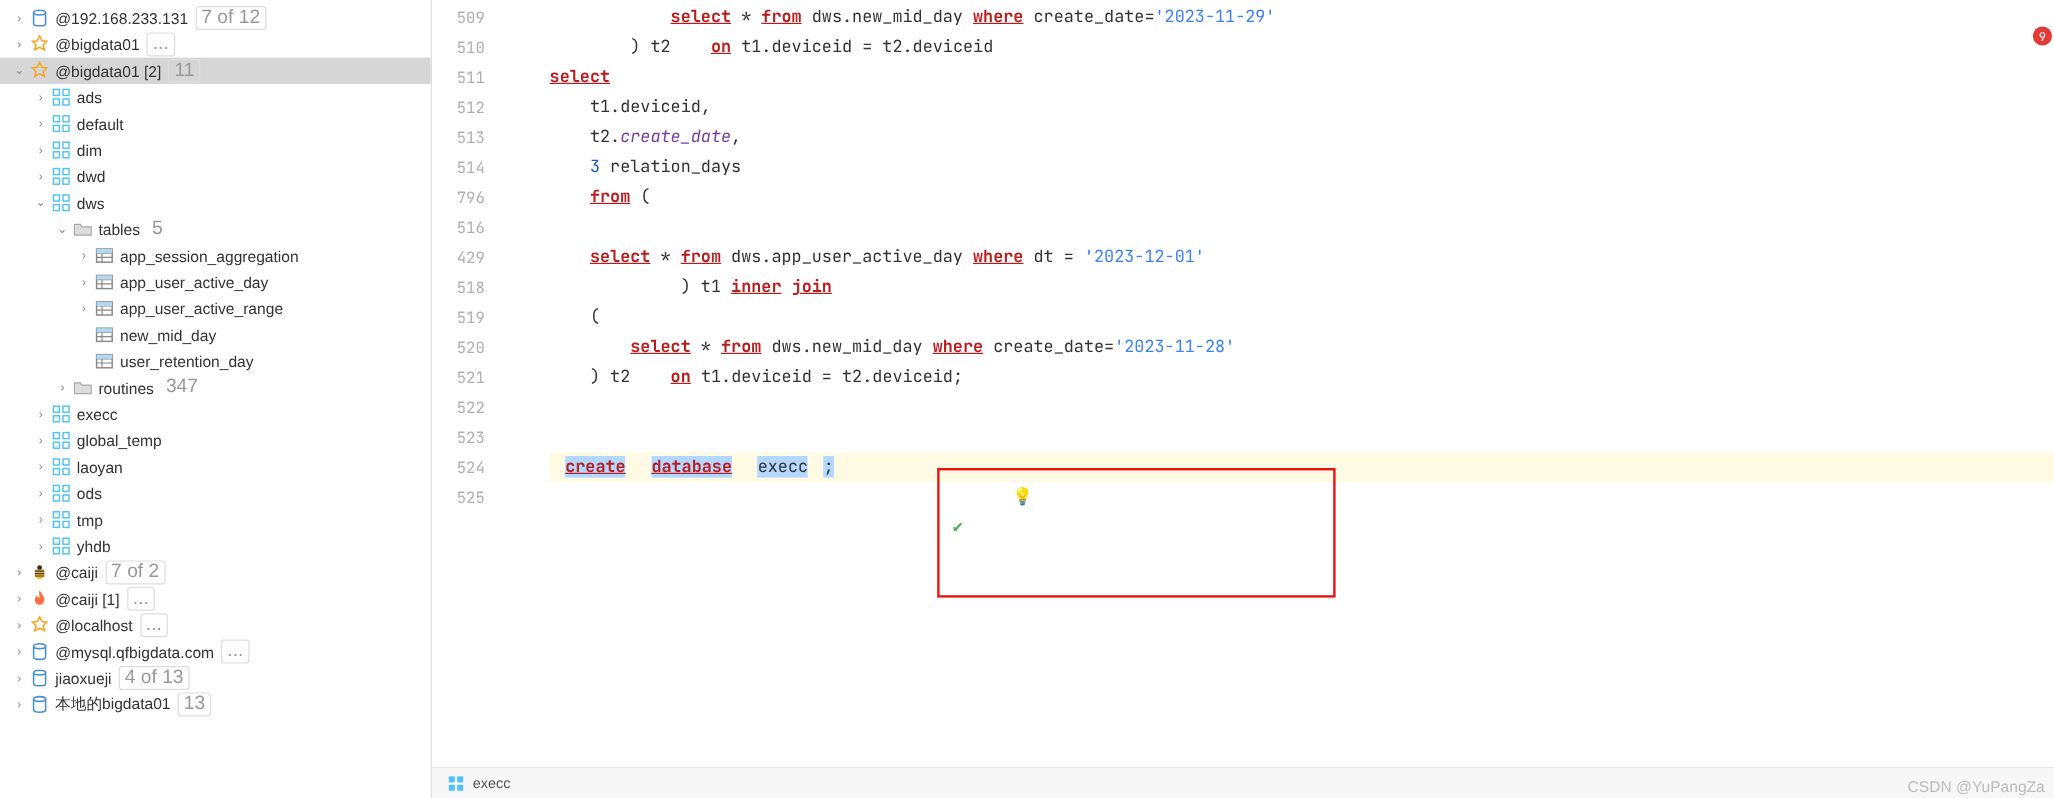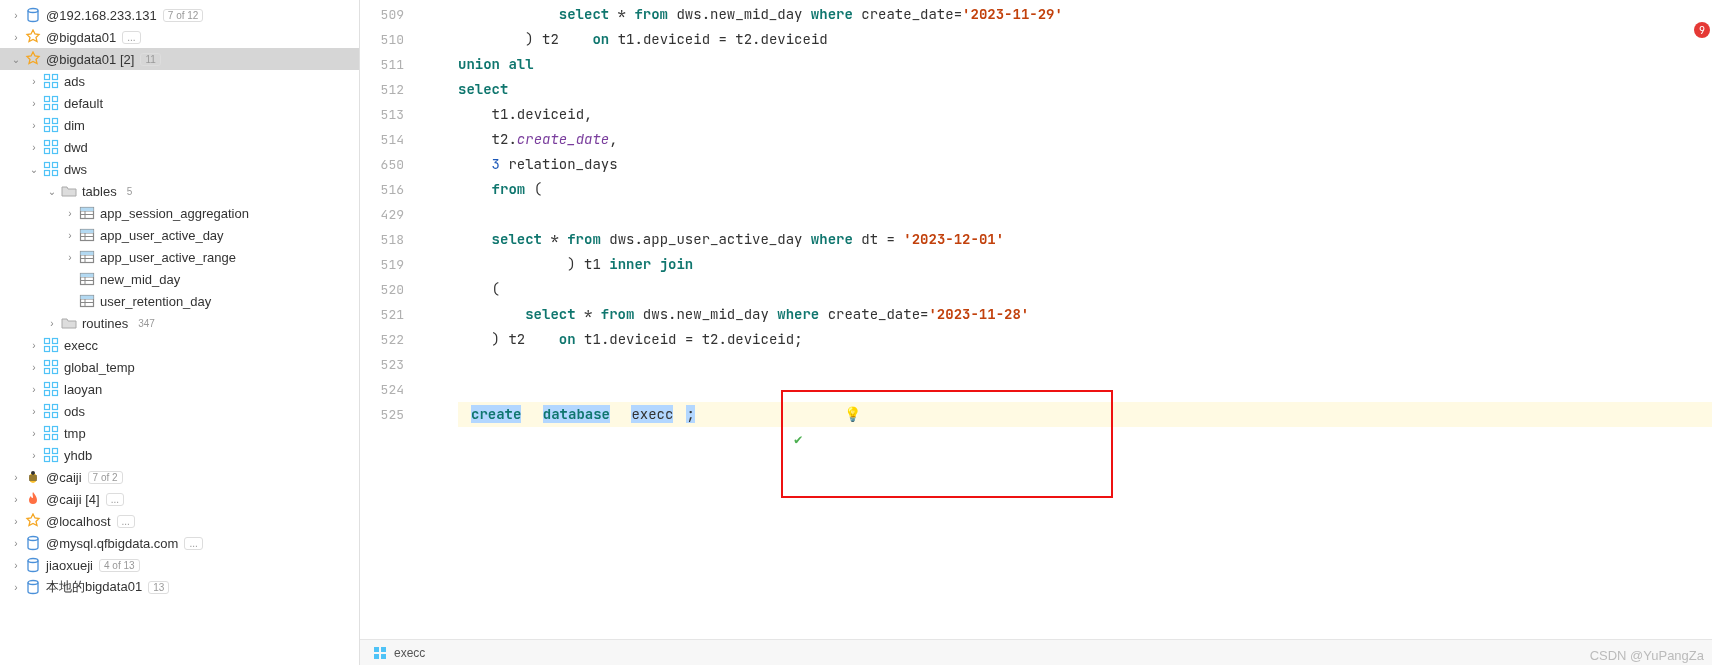--- a/index.html
+++ b/index.html
@@ -8,33 +8,33 @@
 .sidebar { width: 360px; border-right: 1px solid #e0e0e0; background: #fff; overflow-y: auto; position: relative; }
 .tree { padding: 4px 0; }
 .tree-item { display: flex; align-items: center; height: 22px; padding: 0 4px 0 0; cursor: pointer; white-space: nowrap; }
 .tree-item.selected { background: #d6d6d6; }
 .indent { display: inline-block; }
 .chevron { width: 16px; height: 16px; display: inline-flex; align-items: center; justify-content: center; color: #888; font-size: 10px; flex-shrink: 0; }
 .chevron.none { visibility: hidden; }
 .icon { width: 18px; height: 18px; display: inline-flex; align-items: center; justify-content: center; margin-right: 4px; flex-shrink: 0; }
 .icon svg { width: 16px; height: 16px; }
 .label { color: #333; }
-.badge { color: #999; font-size: 10px; margin-left: 6px; border: 1px solid #ddd; border-radius: 3px; padding: 0 4px; }
+.badge { color: #999; font-size: 16px; margin-left: 6px; border: 1px solid #ddd; border-radius: 3px; padding: 0 4px; }
 .badge.nobox { border: none; }
 .editor-area { flex: 1; display: flex; flex-direction: column; position: relative; }
 .editor { flex: 1; display: flex; font-family: "JetBrains Mono", Consolas, monospace; font-size: 14px; overflow: hidden; background: #fff; position: relative; justify-content: space-between; }
 .gutter { width: 58px; background: #fff; color: #b0b0b0; text-align: right; padding-top: 2px; }
 .gutter-line { height: 25px; line-height: 25px; padding-right: 14px; font-size: 13px; }
 .margin { width: 40px; background: #fff; position: relative; }
 .code { flex: 1; padding-top: 2px; position: relative; }
 .code-line { height: 25px; line-height: 25px; white-space: pre; }
 .code-line.highlighted { background: #fffae3; }
 .selection { background: #b3d7ff; margin-left: 13px; }
-.kw { color: #0f766e; font-weight: 600; }
-.str { color: #c2410c; font-weight: bold; }
+.kw { color: #b91c1c; font-weight: 600; text-decoration: underline; }
+.str { color: #3b82f6; }
 .id { color: #333; }
 .fn { color: #7a3e9d; font-style: italic; }
 .op { color: #333; }
 .num { color: #1c58b8; }
 .redbox { position: absolute; border: 2px solid #e11; pointer-events: none; z-index: 10; }
 .statusbar { height: 26px; border-top: 1px solid #e5e5e5; background: #f7f7f7; display: flex; align-items: center; padding: 0 12px; font-size: 12px; color: #555; }
 .status-icon { width: 16px; height: 16px; margin-right: 6px; }
 .bulb { position: absolute; left: 484px; top: 405px; font-size: 14px; z-index: 5; }
 .check { position: absolute; left: 434px; top: 430px; color: #4caf50; font-size: 14px; z-index: 5; }
 .error-badge { position: absolute; top: 22px; right: 2px; width: 16px; height: 16px; background: #e53935; color: #fff; border-radius: 50%; font-size: 10px; display: flex; align-items: center; justify-content: center; z-index: 5; }
@@ -329,21 +329,21 @@
           <span class="badge">7 of 2</span>
         </div>
         <div class="tree-item">
           <span class="indent" style="width: 8px;"></span>
           <span class="chevron">›</span>
           <span class="icon">
             <svg viewBox="0 0 16 16">
               <path d="M8 1c2 3 4 5 4 8a4 4 0 01-8 0c0-2 1-3 2-4 0 1 .5 2 2 2 0-3-1-4 0-6z" fill="#ff7043"></path>
             </svg>
           </span>
-          <span class="label">@caiji [4]</span>
+          <span class="label">@caiji [1]</span>
           <span class="badge">...</span>
         </div>
         <div class="tree-item">
           <span class="indent" style="width: 8px;"></span>
           <span class="chevron">›</span>
           <span class="icon">
             <svg viewBox="0 0 16 16">
               <path d="M8 1l2 4 4 .5-3 3 1 4-4-2-4 2 1-4-3-3 4-.5z" fill="none" stroke="#f5a623" stroke-width="1.3"></path>
             </svg>
           </span>
@@ -391,37 +391,36 @@
 
   <div class="editor-area">
     <div class="editor">
       <div class="gutter" id="gutter">
           <div class="gutter-line">509</div>
           <div class="gutter-line">510</div>
           <div class="gutter-line">511</div>
           <div class="gutter-line">512</div>
           <div class="gutter-line">513</div>
           <div class="gutter-line">514</div>
-          <div class="gutter-line">650</div>
+          <div class="gutter-line">796</div>
           <div class="gutter-line">516</div>
           <div class="gutter-line">429</div>
           <div class="gutter-line">518</div>
           <div class="gutter-line">519</div>
           <div class="gutter-line">520</div>
           <div class="gutter-line">521</div>
           <div class="gutter-line">522</div>
           <div class="gutter-line">523</div>
           <div class="gutter-line">524</div>
           <div class="gutter-line">525</div>
         </div>
       <div class="margin"></div>
       <div class="code" id="code">
           <div class="code-line">            <span class="kw">select</span> * <span class="kw">from</span> <span class="id">dws</span><span class="op">.</span><span class="id">new_mid_day</span> <span class="kw">where</span> <span class="id">create_date</span><span class="op">=</span><span class="str">'2023-11-29'</span></div>
           <div class="code-line">        <span class="op">)</span> <span class="id">t2</span>    <span class="kw">on</span> <span class="id">t1</span><span class="op">.</span><span class="id">deviceid</span> <span class="op">=</span> <span class="id">t2</span><span class="op">.</span><span class="id">deviceid</span></div>
-          <div class="code-line"><span class="kw">union</span> <span class="kw">all</span></div>
           <div class="code-line"><span class="kw">select</span></div>
           <div class="code-line">    <span class="id">t1</span><span class="op">.</span><span class="id">deviceid</span><span class="op">,</span></div>
           <div class="code-line">    <span class="id">t2</span><span class="op">.</span><span class="fn">create_date</span><span class="op">,</span></div>
           <div class="code-line">    <span class="num">3</span> <span class="id">relation_days</span></div>
           <div class="code-line">    <span class="kw">from</span> <span class="op">(</span></div>
           <div class="code-line"></div>
           <div class="code-line">    <span class="kw">select</span> * <span class="kw">from</span> <span class="id">dws</span><span class="op">.</span><span class="id">app_user_active_day</span> <span class="kw">where</span> <span class="id">dt</span> <span class="op">=</span> <span class="str">'2023-12-01'</span></div>
           <div class="code-line">             <span class="op">)</span> <span class="id">t1</span> <span class="kw">inner</span> <span class="kw">join</span></div>
           <div class="code-line">    <span class="op">(</span></div>
           <div class="code-line">        <span class="kw">select</span> * <span class="kw">from</span> <span class="id">dws</span><span class="op">.</span><span class="id">new_mid_day</span> <span class="kw">where</span> <span class="id">create_date</span><span class="op">=</span><span class="str">'2023-11-28'</span></div>

